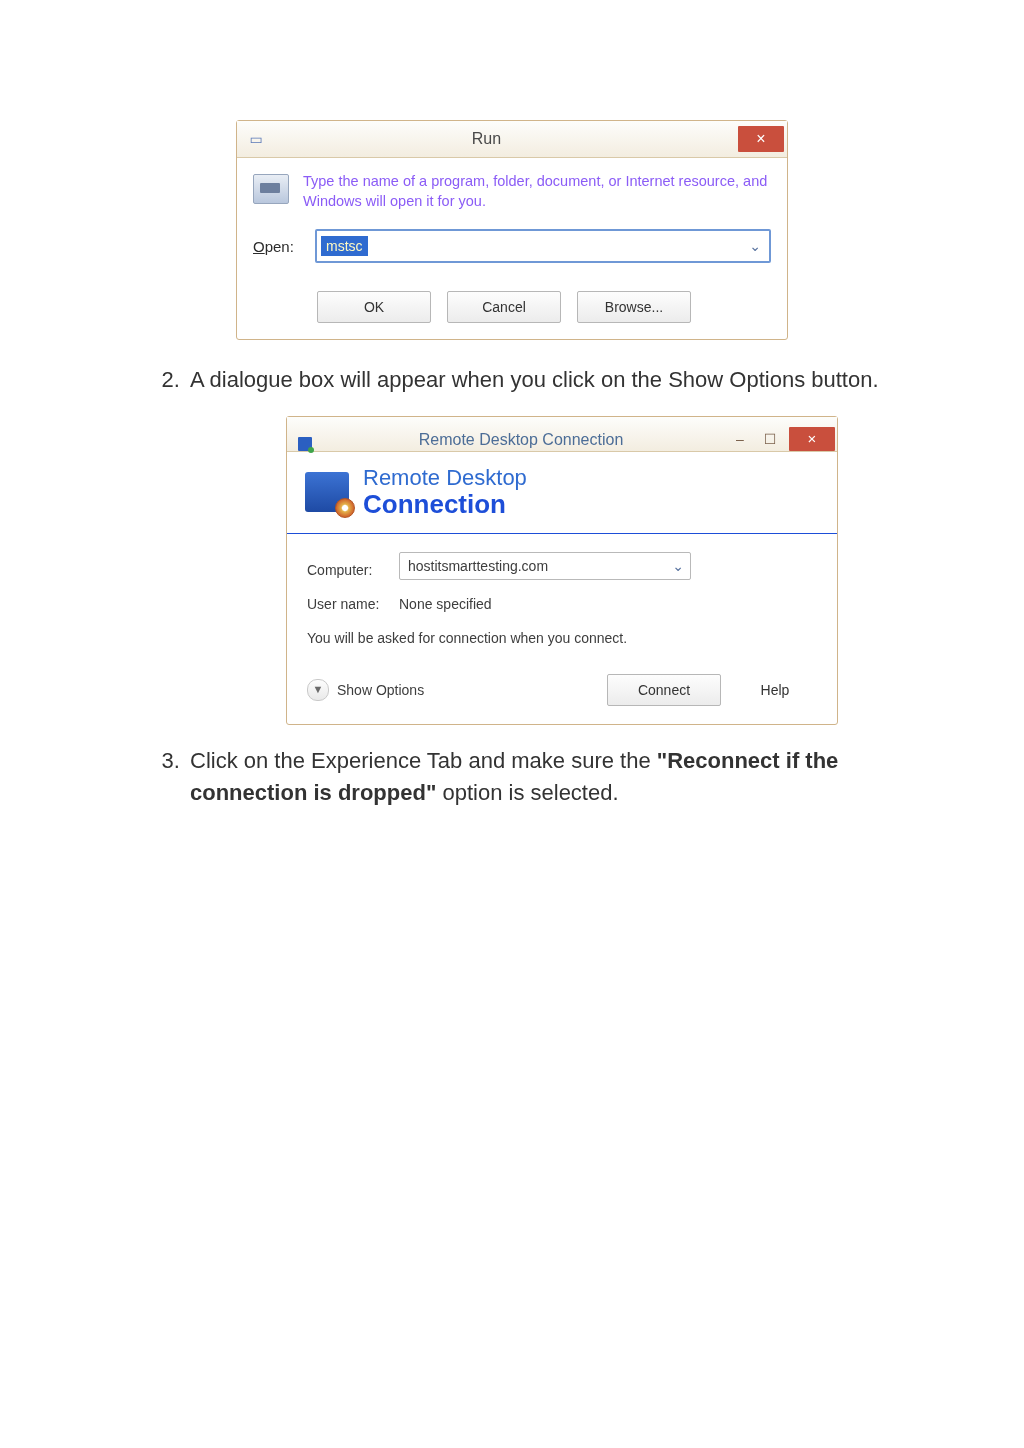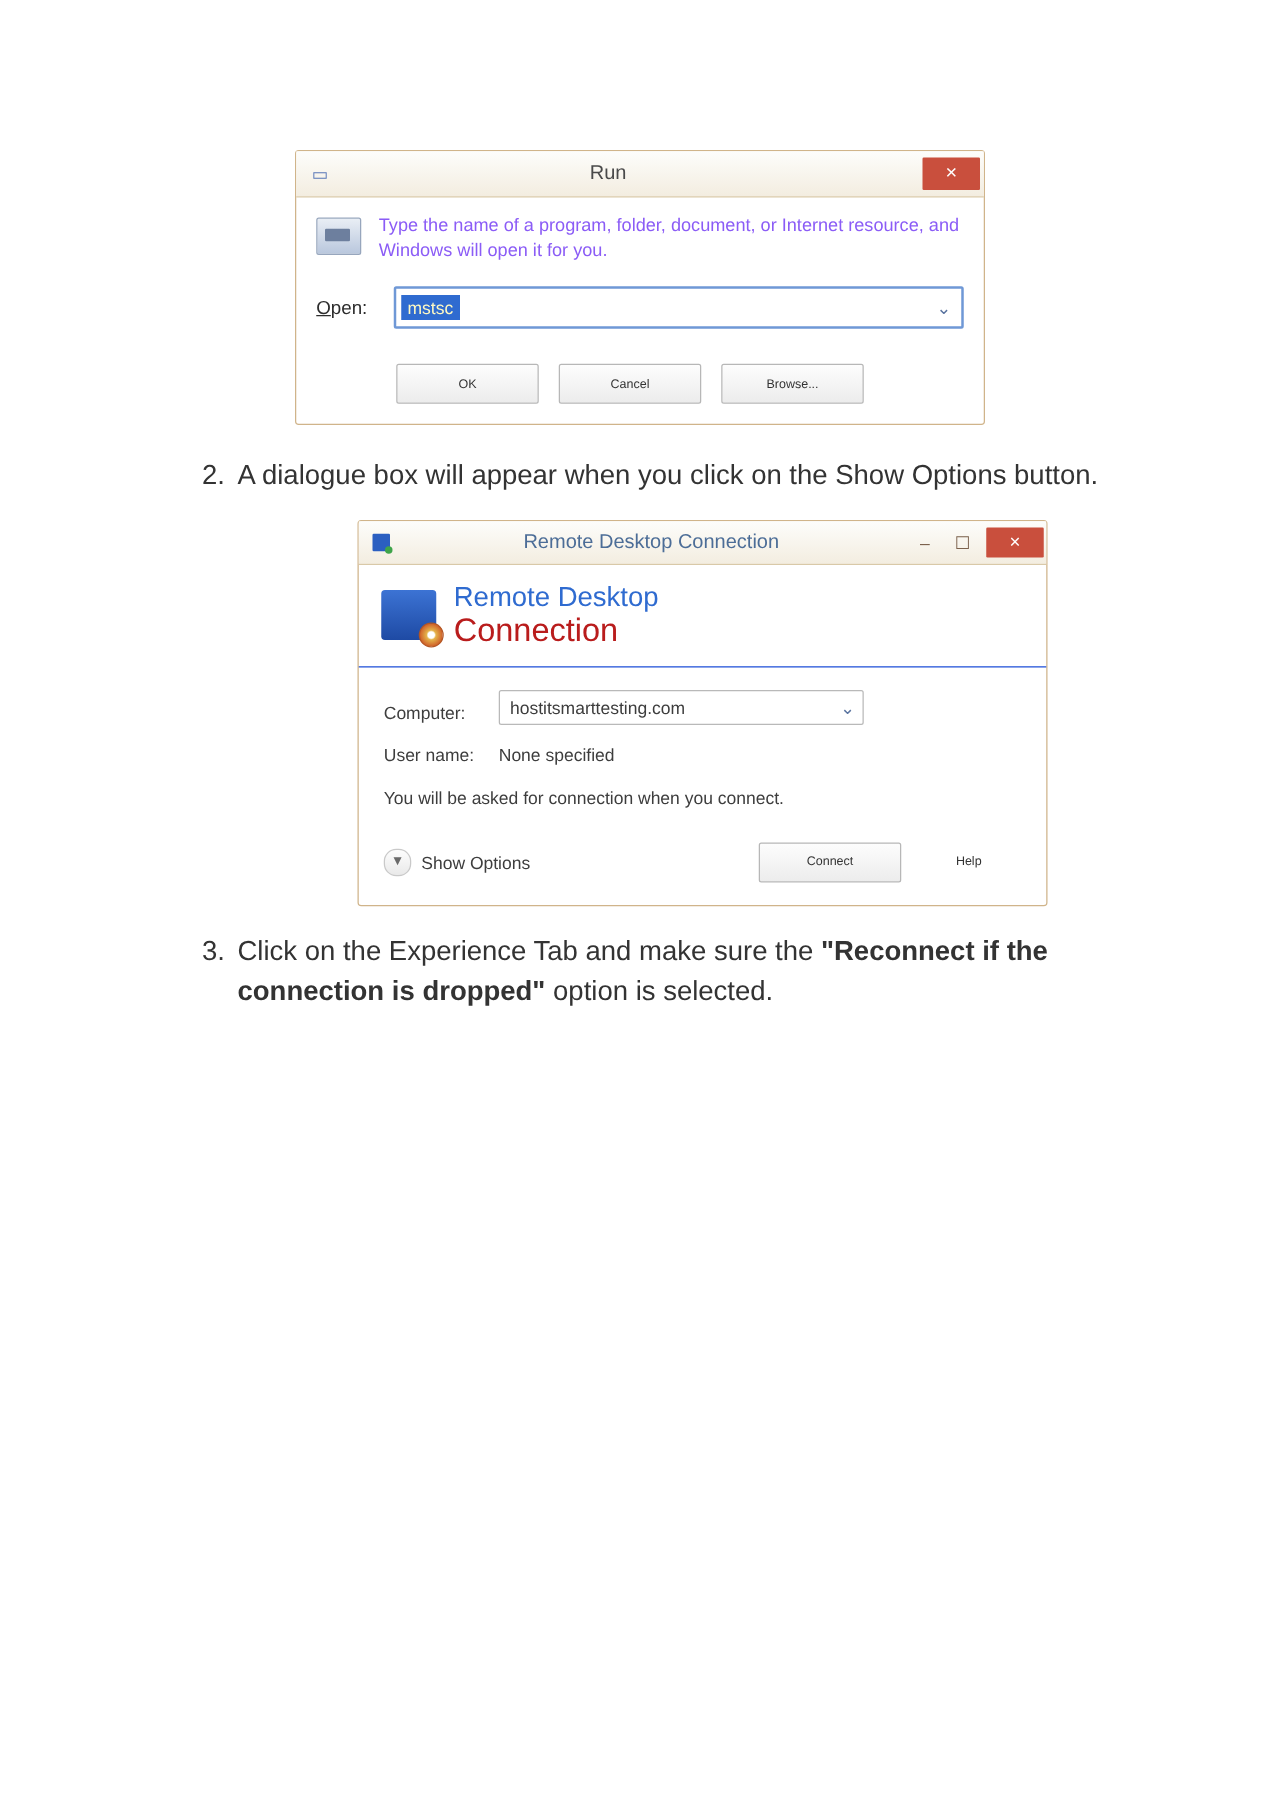--- a/index.html
+++ b/index.html
@@ -18,38 +18,38 @@
   .run-msg{display:flex;align-items:flex-start;gap:14px;margin-bottom:18px}
   .run-msg .ficon{width:34px;height:28px;margin-top:2px;background:linear-gradient(#e9eef5,#b9c7dd);border:1px solid #97a6bd;border-radius:2px;position:relative}
   .run-msg .ficon:before{content:"";position:absolute;left:6px;top:8px;width:20px;height:10px;background:#6d7f9e;border-radius:1px}
   .run-msg .txt{flex:1;font-size:14.5px;color:#8b5cf6;line-height:1.35}
   .run-open{display:flex;align-items:center;gap:14px}
   .run-open .lbl{min-width:48px;font-size:15px;color:#2c2c2c}
   .run-open .combo{flex:1;height:30px;border:2px solid #6f98d6;border-radius:2px;display:flex;align-items:center;background:#fff}
   .run-open .sel{background:#2f6bd0;color:#fef9c3;padding:2px 5px;margin-left:4px;font-size:14px}
   .run-open .dd{width:28px;text-align:center;color:#5a74a0;font-size:14px}
   .run-btns{display:flex;justify-content:center;gap:16px;padding:8px 16px 16px 0}
-  .wbtn{min-width:112px;height:30px;border:1px solid #b7b7b7;border-radius:2px;background:linear-gradient(#fdfdfd,#ececec);font-size:10px;color:#333;display:flex;align-items:center;justify-content:center;font-family:inherit}
+  .wbtn{min-width:112px;height:30px;border:1px solid #b7b7b7;border-radius:2px;background:linear-gradient(#fdfdfd,#ececec);font-size:14px;color:#333;display:flex;align-items:center;justify-content:center;font-family:inherit}
   .underline-first::first-letter{text-decoration:underline}
   
   .rdc-dialog{width:550px;margin:20px auto 0 auto;border:1px solid #d0b48a;border-radius:3px;background:#fff;font-family:"Segoe UI",Tahoma,sans-serif}
-  .rdc-title{height:34px;display:flex;align-items:center;background:linear-gradient(#fdfdfb,#f3ede0);border-bottom:1px solid #d9c9a8}
+  .rdc-title{height:34px;display:flex;align-items:flex-end;background:linear-gradient(#fdfdfb,#f3ede0);border-bottom:1px solid #d9c9a8}
   .rdc-title .icon{width:36px;display:flex;justify-content:center}
   .rdc-title .icon span{width:14px;height:14px;background:#2b5fc1;display:block;border-radius:1px;position:relative}
   .rdc-title .icon span:after{content:"";position:absolute;right:-2px;bottom:-2px;width:6px;height:6px;background:#3fa44a;border-radius:50%}
   .rdc-title .ttxt{flex:1;text-align:center;color:#4c6d97;font-size:16px;padding-right:10px}
   .rdc-win{display:flex;align-items:center;gap:8px;padding-right:2px}
   .rdc-win div{color:#7c624d;font-size:14px;width:22px;text-align:center}
   .rdc-win .x{width:46px;height:24px;background:#c94f3d;color:#fff;border-radius:1px;display:flex;align-items:center;justify-content:center;font-size:15px}
   .rdc-banner{display:flex;align-items:center;gap:14px;padding:14px 18px;border-bottom:1px solid #1d4ed8}
   .rdc-banner .bicon{width:44px;height:40px;background:linear-gradient(#3c73d4,#1e4aa4);border-radius:3px;position:relative}
   .rdc-banner .bicon:after{content:"";position:absolute;right:-6px;bottom:-6px;width:18px;height:18px;border-radius:50%;background:radial-gradient(circle,#fff 20%,#e4b24a 30%,#d0642b 70%);border:1px solid #b35624}
   .rdc-banner .btxt{line-height:1.1}
   .rdc-banner .l1{color:#2f6bd0;font-size:22px;font-weight:400}
-  .rdc-banner .l2{color:#b91c1c;font-size:26px;font-weight:400}
+  .rdc-banner .l2{color:#1d4ed8;font-size:26px;font-weight:700}
   .rdc-body{padding:18px 20px 4px 20px;font-size:14px;color:#3d3d3d}
   .rdc-row{display:flex;align-items:flex-end;margin-bottom:14px}
   .rdc-row .lbl{width:92px}
   .rdc-combo{flex:0 0 290px;height:26px;border:1px solid #b9b9b9;border-radius:2px;display:flex;align-items:center;background:#fff}
   .rdc-combo .val{flex:1;padding:0 8px}
   .rdc-combo .dd{width:24px;text-align:center;color:#5a74a0}
   .rdc-note{margin:2px 0 22px 0}
   .rdc-footer{display:flex;align-items:center;padding:0 20px 18px 20px;gap:12px}
   .show-opt{display:flex;align-items:center;gap:8px;font-size:14px;color:#3d3d3d}
   .show-opt .chev{width:20px;height:20px;border:1px solid #c9c9c9;border-radius:10px;display:flex;align-items:center;justify-content:center;font-size:11px;color:#6a6a6a;background:linear-gradient(#fdfdfd,#e9e9e9)}

